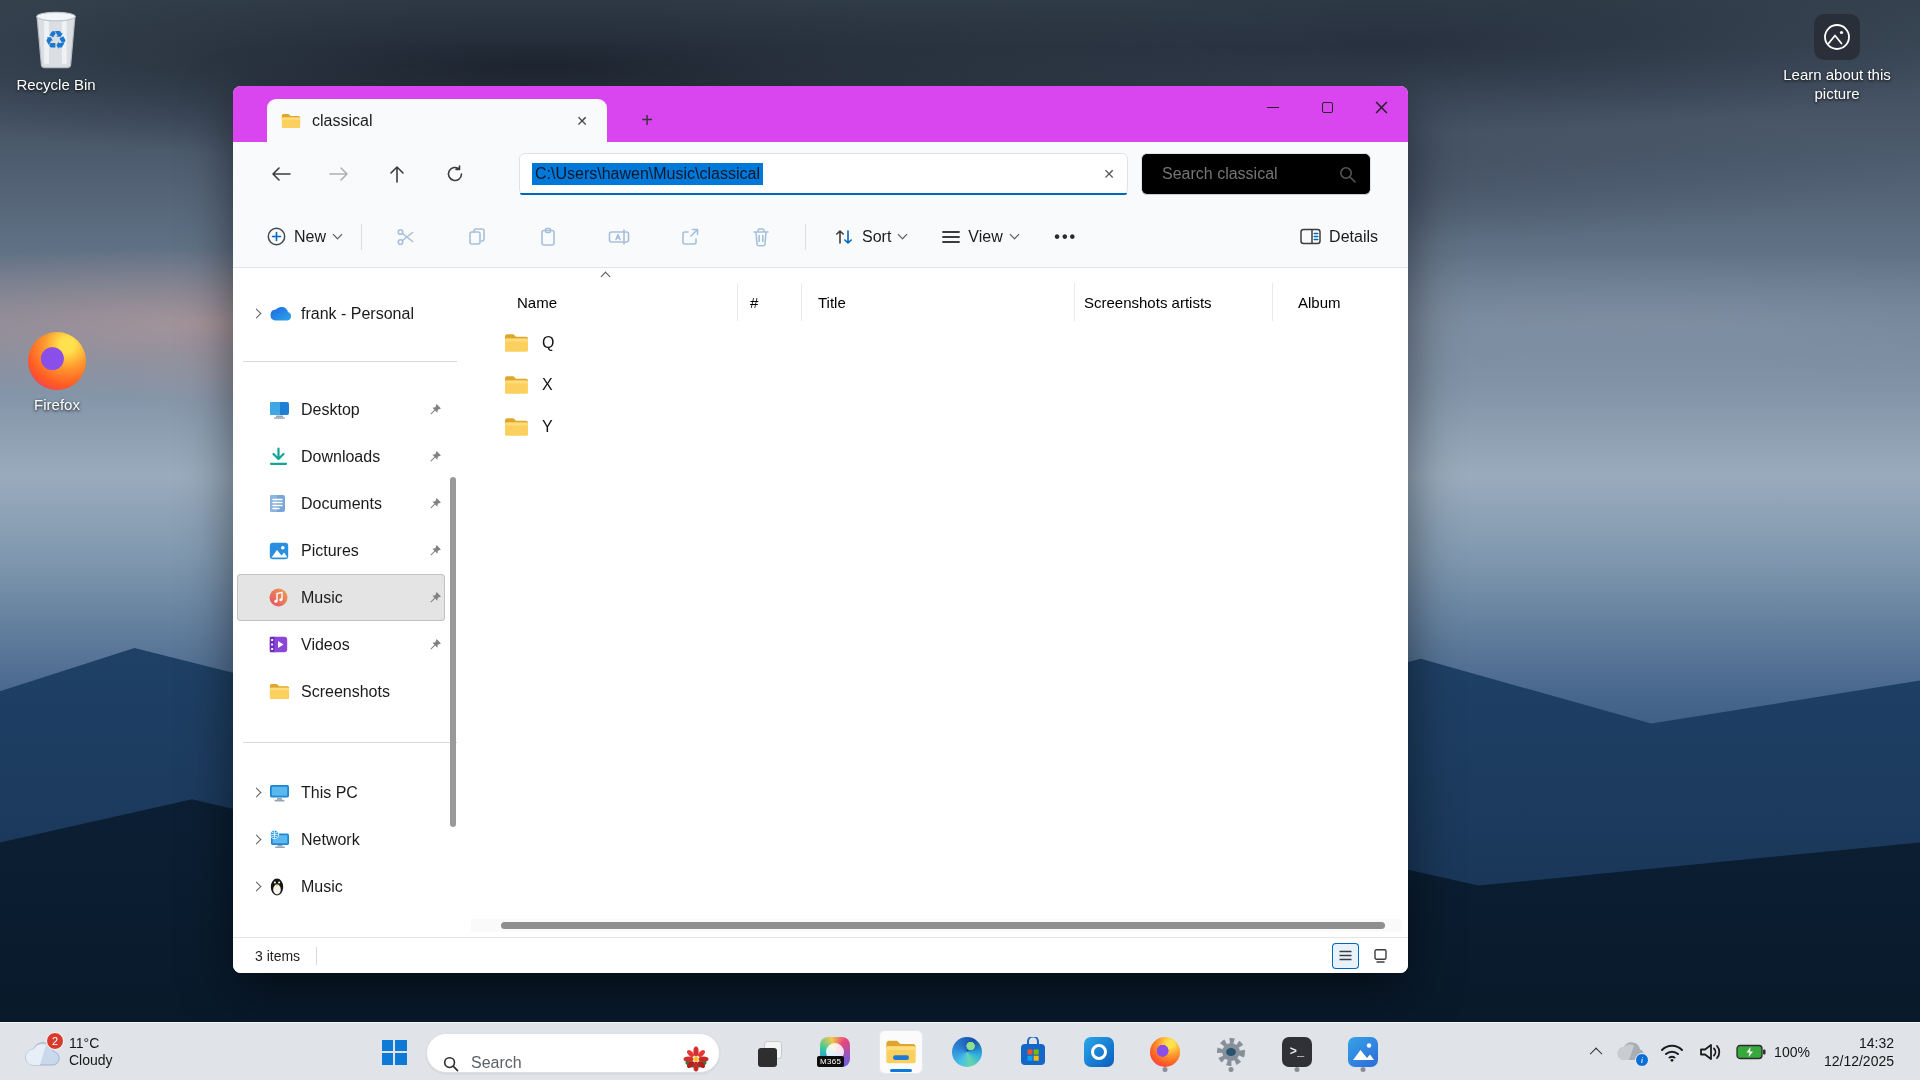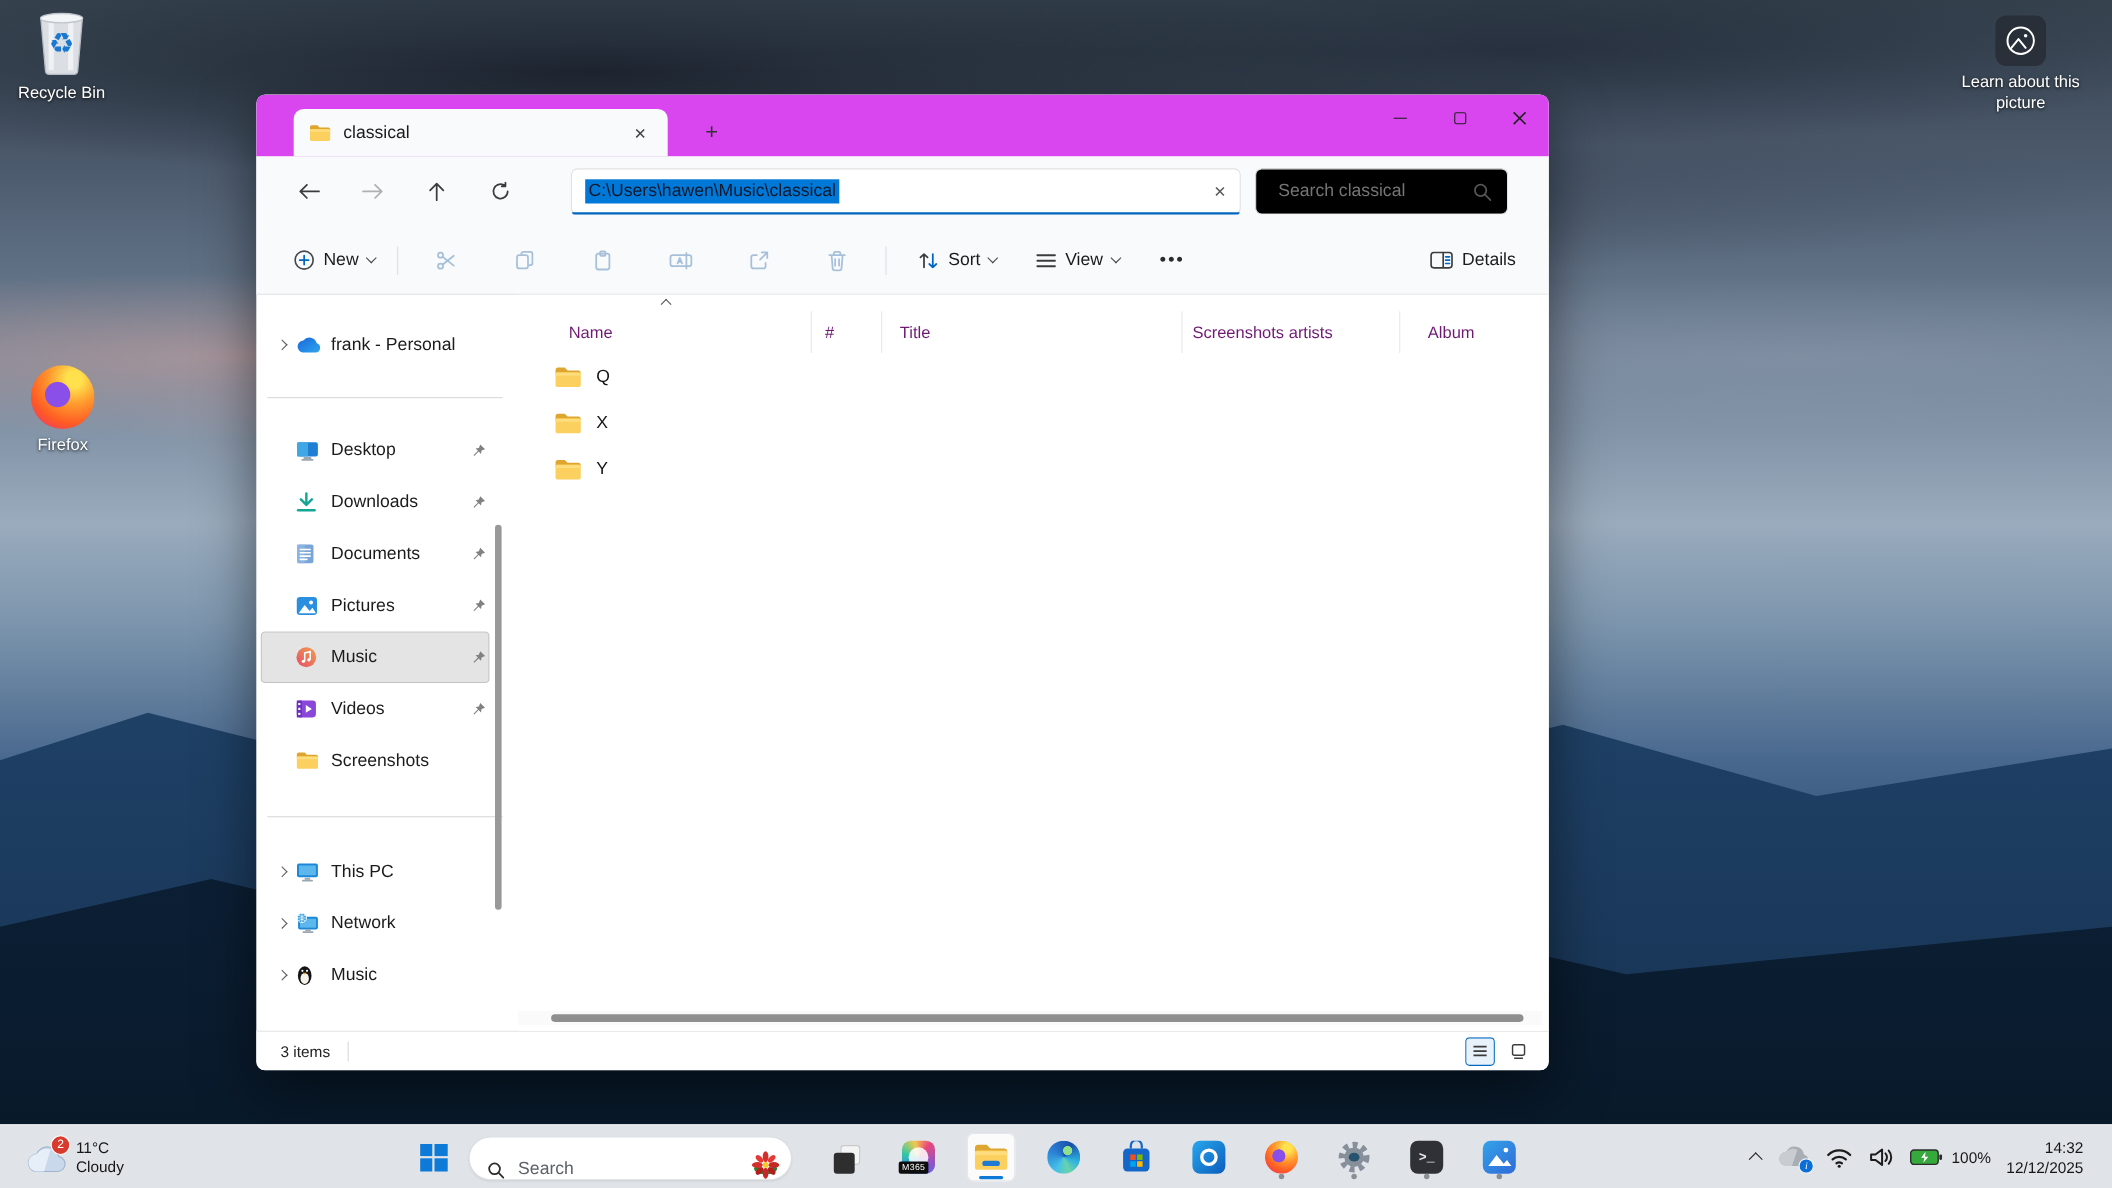--- a/index.html
+++ b/index.html
@@ -79,21 +79,21 @@
   .srow .slbl { flex:1; font-size:16px; color:#1b1b1b; white-space:nowrap; }
   .srow .pin { width:20px; display:flex; justify-content:center; }
   .srow.sel { background:#e4e4e4; box-shadow:0 0 0 1px #c3c3c3 inset; }
   .sdiv { height:49px; display:flex; align-items:center; }
   .sdiv i { display:block; height:1px; background:#d9d9d9; flex:1; margin:0 14px 0 10px; }
   .cvr { width:7px; height:7px; border-right:1.5px solid #5f5f5f; border-top:1.5px solid #5f5f5f; transform:rotate(45deg); }
   .sb-scroll { position:absolute; right:15px; top:209px; width:6px; height:350px; background:#999; border-radius:3px; }
 
   
   .filepane { position:relative; flex:1; background:#fff; }
-  .cols { position:relative; display:flex; height:40px; margin-top:14px; align-items:center; color:#701a75; font-size:15px; }
+  .cols { position:relative; display:flex; height:40px; margin-top:14px; align-items:center; color:#000000; font-size:15px; }
   .col { position:relative; height:38px; display:flex; align-items:center; border-right:1px solid #e9e9e9; }
   .col:last-child { border-right:none; }
   .c-name { width:267px; padding-left:46px; }
   .c-num { width:64px; padding-left:12px; }
   .c-title { width:273px; padding-left:16px; }
   .c-art { width:198px; padding-left:9px; }
   .c-alb { flex:1; padding-left:25px; }
   .cvu { position:absolute; top:-9px; left:131px; width:7px; height:7px; border-left:1.5px solid #555; border-top:1.5px solid #555; transform:rotate(45deg); }
   .frow { height:42px; display:flex; align-items:center; padding-left:33px; gap:13px; font-size:16px; color:#141414; }
   .frow:first-of-type { margin-top:4px; }

